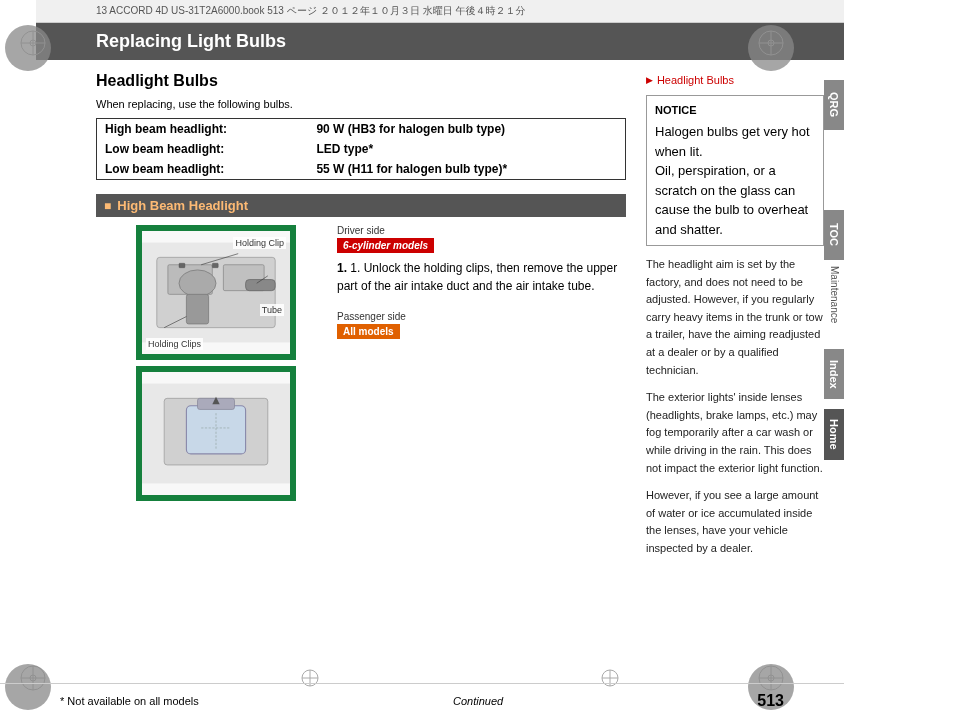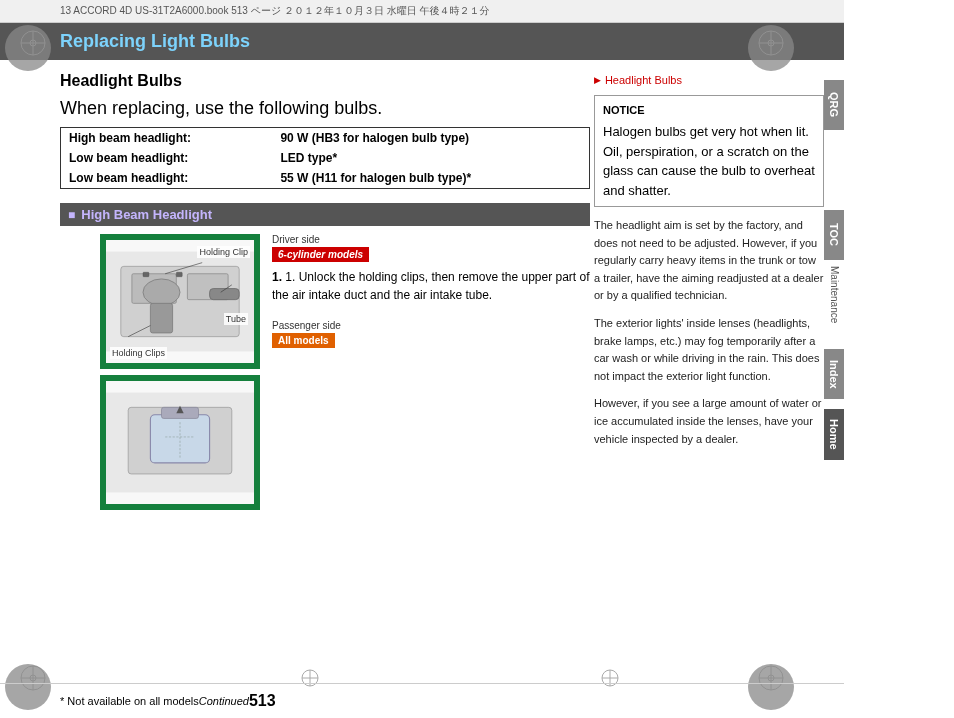--- a/index.html
+++ b/index.html
@@ -20,32 +20,32 @@
       padding: 4px 60px;
       font-size: 10px;
       color: #555;
       display: flex;
       align-items: center;
     }
 
     
     .title-bar {
       background: #555;
-      color: #7dd3fc;
+      color: #ffffff;
       padding: 8px 60px;
       font-size: 18px;
       font-weight: bold;
       margin-bottom: 12px;
     }
 
     
     .main-content {
       display: flex;
       padding: 0 20px 0 60px;
-      gap: 4px;
+      gap: 20px;
     }
 
     
     .left-col {
       flex: 0 0 530px;
     }
 
     
     .right-col {
       flex: 1;
@@ -53,21 +53,21 @@
       line-height: 1.5;
     }
 
     .section-title {
       font-size: 16px;
       font-weight: bold;
       margin-bottom: 8px;
     }
 
     .intro-text {
-      font-size: 18px;
+      font-size: 11px;
       margin-bottom: 8px;
     }
 
     
     .bulb-table {
       border: 1px solid #333;
       margin-bottom: 14px;
       font-size: 12px;
     }
     .bulb-table table {
@@ -85,21 +85,21 @@
     .bulb-table tr:first-child td {
       font-weight: bold;
     }
     .bulb-table tr:first-child td:last-child {
       font-weight: bold;
     }
 
     
     .sub-section-header {
       background: #555;
-      color: #c4b5fd;
+      color: #fdba74;
       padding: 4px 8px;
       font-size: 13px;
       font-weight: bold;
       display: flex;
       align-items: center;
       gap: 6px;
       margin-bottom: 8px;
     }
     .sub-section-header::before {
       content: '■';
@@ -129,20 +129,21 @@
     }
 
     
     .diagram-upper {
       position: relative;
     }
 
     
     .steps-area {
       flex: 1;
+      margin-left: 29px;
     }
 
     .side-label {
       font-size: 10px;
       color: #333;
       margin-bottom: 2px;
     }
 
     .badge-red {
       background: #cc0000;
@@ -235,39 +236,40 @@
     .sidebar-tab.qrg { background: #888; }
 
     
     .page-footer {
       position: absolute;
       bottom: 0;
       left: 0;
       right: 0;
       padding: 8px 60px;
       display: flex;
+      justify-content: space-between;
       align-items: center;
       border-top: 1px solid #ccc;
       font-size: 11px;
     }
     .page-number {
       font-size: 16px;
       font-weight: bold;
     }
 
     
     .diagram-content {
       width: 100%;
       height: 100%;
     }
   </style>
 </head>
 <body>
 
-<div style="position:relative; width:844px; height:718px; background:#fff; overflow:hidden;">
+<div style="position:relative; width:844px; height:718px; background:#fff; overflow:hidden;padding-left:36px;">
 
   <svg style="position:absolute;top:28px;left:18px;width:30px;height:30px;" viewBox="0 0 30 30">
     <circle cx="15" cy="15" r="12" fill="none" stroke="#aaa" stroke-width="1"></circle>
     <line x1="15" y1="3" x2="15" y2="27" stroke="#aaa" stroke-width="1"></line>
     <line x1="3" y1="15" x2="27" y2="15" stroke="#aaa" stroke-width="1"></line>
     <circle cx="15" cy="15" r="3" fill="none" stroke="#aaa" stroke-width="1"></circle>
   </svg>
   <svg style="position:absolute;top:28px;right:58px;width:30px;height:30px;" viewBox="0 0 30 30">
     <circle cx="15" cy="15" r="12" fill="none" stroke="#aaa" stroke-width="1"></circle>
     <line x1="15" y1="3" x2="15" y2="27" stroke="#aaa" stroke-width="1"></line>

